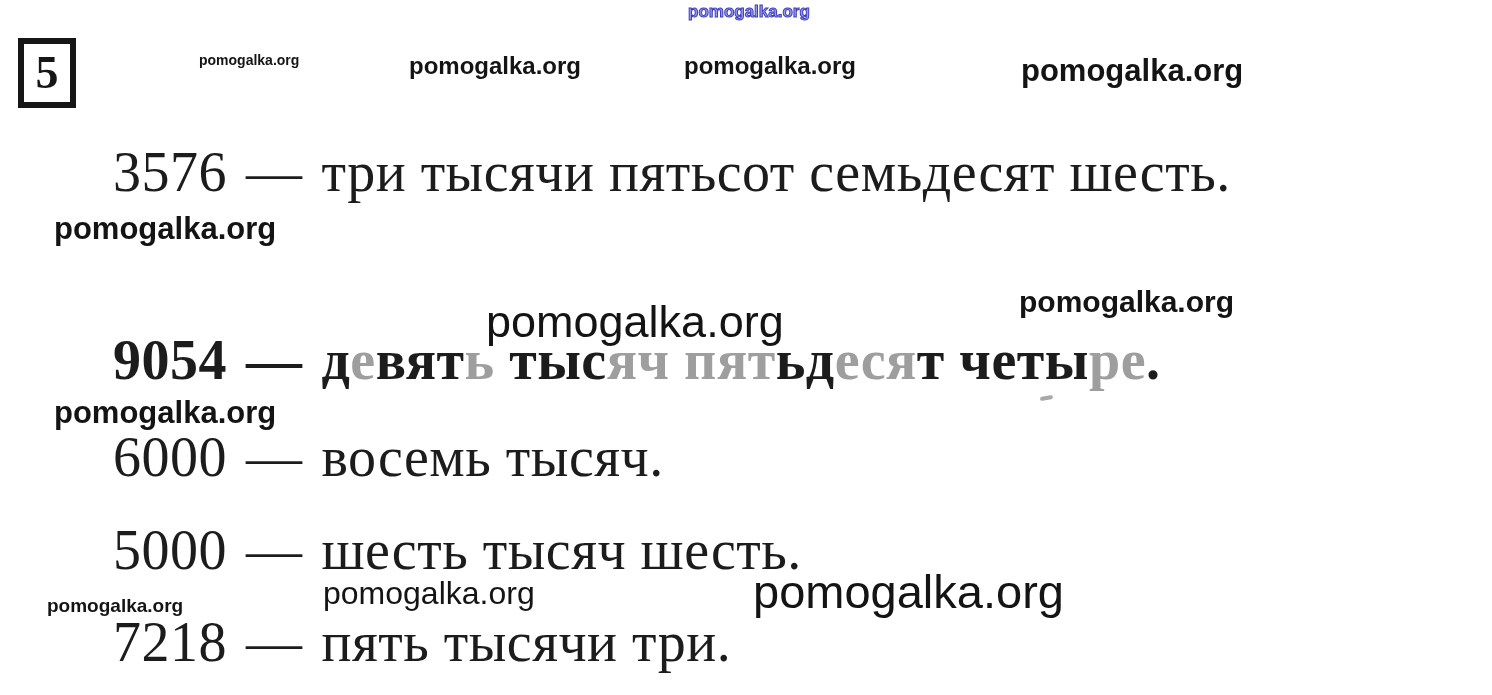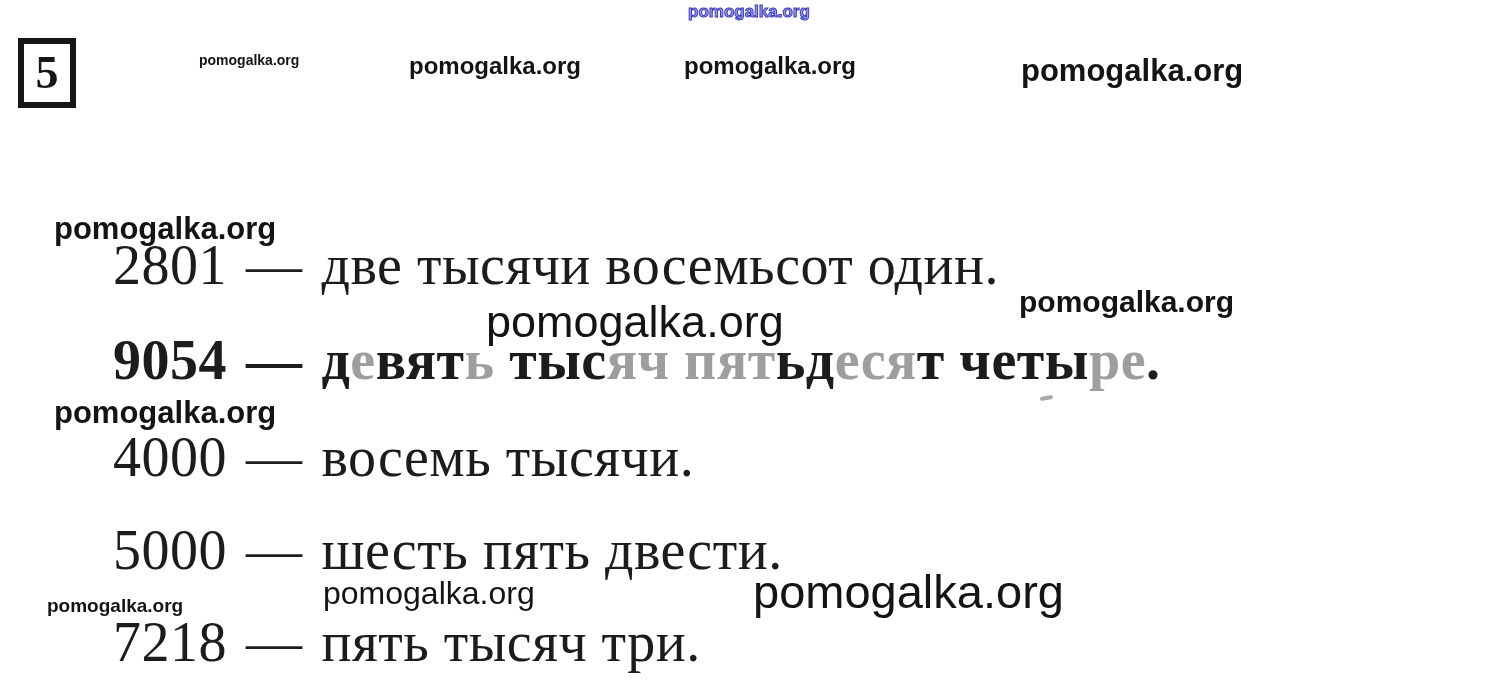--- a/index.html
+++ b/index.html
@@ -84,26 +84,26 @@
   <span class="wm wm-4">pomogalka.org</span>
   <span class="wm wm-5">pomogalka.org</span>
   <span class="wm wm-6">pomogalka.org</span>
   <span class="wm wm-7">pomogalka.org</span>
   <span class="wm wm-8">pomogalka.org</span>
   <span class="wm wm-9">pomogalka.org</span>
   <span class="wm wm-10">pomogalka.org</span>
   <span class="wm wm-11">pomogalka.org</span>
   <span class="wm wm-12">pomogalka.org</span>
 
+  <div class="ln ln-1"><span class="num">3576</span><span class="dash">—</span><span class="words">три тысячи пятьсот семьдесят шесть.</span></div>
 
-  <div class="ln ln-2"><span class="num">2801</span><span class="dash">—</span><span class="words">две тысячи восемьсот один.</span></div>
 
   <div class="ln ln-3"><span class="num">9054</span><span class="dash">—</span><span class="words"><span>д</span><span class="sg-g">е</span><span>вят</span><span class="sg-g">ь</span><span> тыс</span><span class="sg-g">яч</span><span> </span><span class="sg-g">пят</span><span>ьд</span><span class="sg-g">еся</span><span>т</span><span> четы</span><span class="sg-g">ре</span><span>.</span></span></div>
 
-  <div class="ln ln-4"><span class="num">4000</span><span class="dash">—</span><span class="words">восемь тысячи.</span></div>
+  <div class="ln ln-4"><span class="num">6000</span><span class="dash">—</span><span class="words">восемь тысяч.</span></div>
 
-  <div class="ln ln-5"><span class="num">5000</span><span class="dash">—</span><span class="words">шесть пять двести.</span></div>
+  <div class="ln ln-5"><span class="num">5000</span><span class="dash">—</span><span class="words">шесть тысяч шесть.</span></div>
 
-  <div class="ln ln-6"><span class="num">7218</span><span class="dash">—</span><span class="words">пять тысяч три.</span></div>
+  <div class="ln ln-6"><span class="num">7218</span><span class="dash">—</span><span class="words">пять тысячи три.</span></div>
 
   <div class="artifact"></div>
 
 </div>
 
 </body></html>

